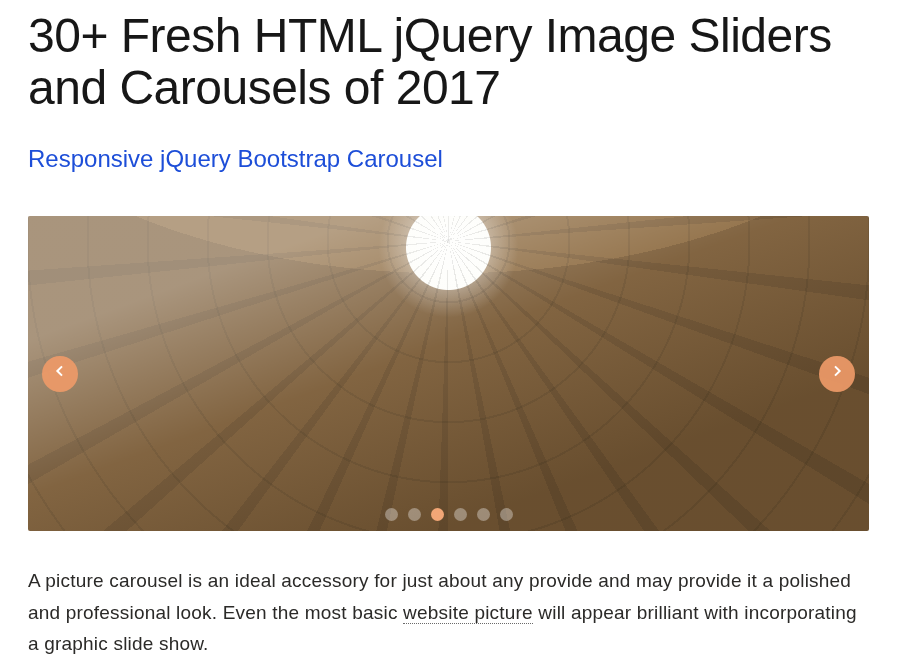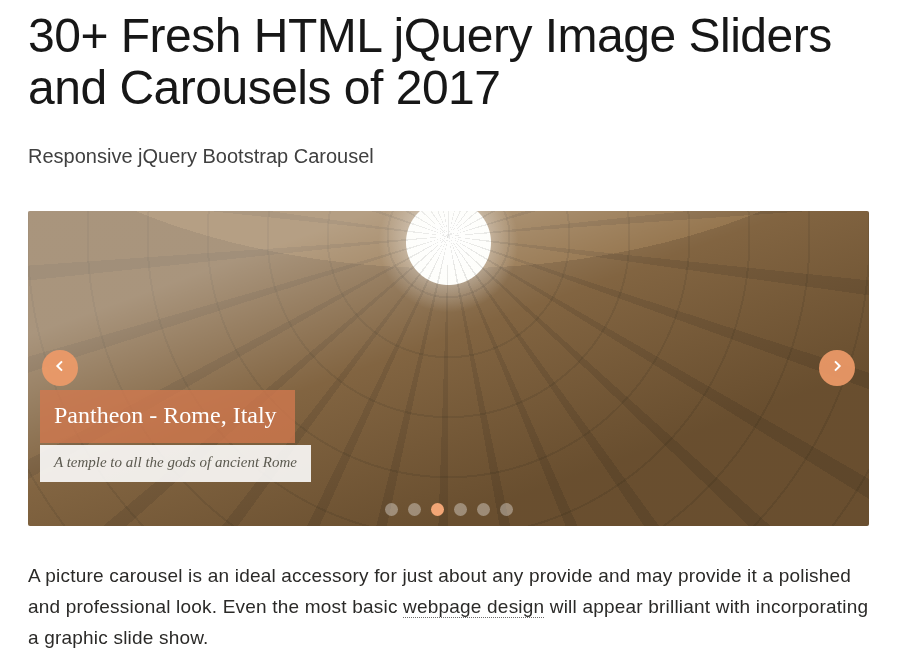--- a/index.html
+++ b/index.html
@@ -15,23 +15,23 @@
   .page-title {
     font-size: 48px;
     font-weight: 400;
     line-height: 1.08;
     letter-spacing: -0.5px;
     color: #171717;
     margin-bottom: 28px;
   }
 
   .sub-title {
-    font-size: 20px;
+    font-size: 24px;
     font-weight: 500;
-    color: #404040;
+    color: #1d4ed8;
     margin-bottom: 40px;
   }
 
   
   .carousel {
     position: relative;
     width: 100%;
     height: 315px;
     overflow: hidden;
     border-radius: 2px;
@@ -142,30 +142,26 @@
     </span>
   </div>
   <div class="nav-btn next">
     <span>
       <svg viewBox="0 0 24 24">
           <path d="M9 5 L16 12 L9 19"></path>
         </svg>
     </span>
   </div>
 
-  <div class="caption-wrap">
-    <div class="caption-title">Pantheon - Rome, Italy</div><br>
-    <div class="caption-sub">A temple to all the gods of ancient Rome</div>
-  </div>
 
   <div class="dots" id="dots">
       <div class="dot"></div>
       <div class="dot"></div>
       <div class="dot active"></div>
       <div class="dot"></div>
       <div class="dot"></div>
       <div class="dot"></div>
     </div>
 </div>
 
 <p class="body-text">
-  <span>A picture carousel is an ideal accessory for just about any provide and may provide it a polished and professional look. Even the most basic </span><a>webpage design</a><span> will appear brilliant with incorporating a graphic slide show.</span>
+  <span>A picture carousel is an ideal accessory for just about any provide and may provide it a polished and professional look. Even the most basic </span><a>website picture</a><span> will appear brilliant with incorporating a graphic slide show.</span>
 </p>
 
 </body></html>

